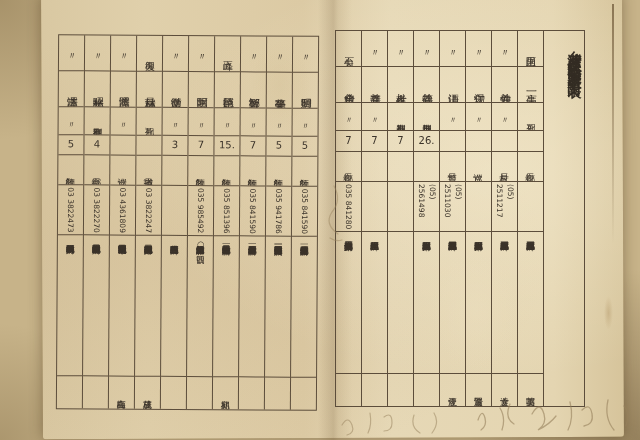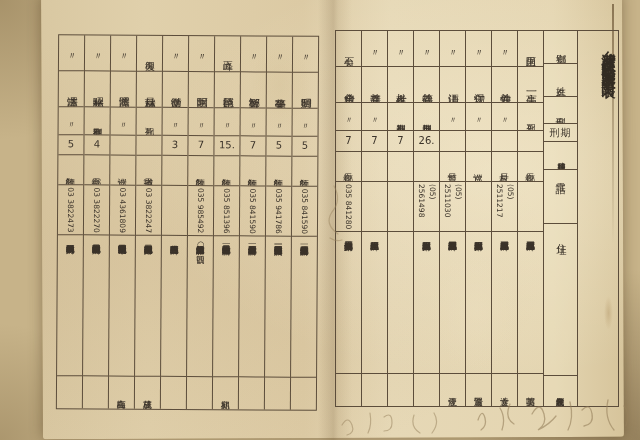--- a/index.html
+++ b/index.html
@@ -86,30 +86,20 @@
 <div class="paper"></div>
 <div class="stain s2"></div>
 <div class="stain s3"></div>
 <div class="stain s1"></div>
 <div class="fold-shadow"></div>
 <div class="edge-line"></div>
 
 <div class="tbl tbl-right" id="tbl-right">
   <div class="title-col">台灣原住民政治受難者名單「附表一」</div>
 
-<div class="col header-col">
-      <div class="cell cell-district">鄉別</div>
-      <div class="cell cell-name">姓名</div>
-      <div class="cell cell-sentence">處刑</div>
-      <div class="cell cell-term">刑期</div>
-      <div class="cell cell-position">被捕時職務</div>
-      <div class="cell cell-phone">電話</div>
-      <div class="cell cell-address">住址</div>
-      <div class="cell cell-representative">家屬代表姓名</div>
-    </div>
     <div class="col entry-col">
       <div class="cell cell-district">阿里山</div>
       <div class="cell cell-name">高一生</div>
       <div class="cell cell-sentence">死刑</div>
       <div class="cell cell-term"></div>
       <div class="cell cell-position">鄉長</div>
       <div class="cell cell-phone"></div>
       <div class="cell cell-address">嘉義縣阿里山鄉達邦村五鄰</div>
       <div class="cell cell-representative">高英明</div>
     </div>

